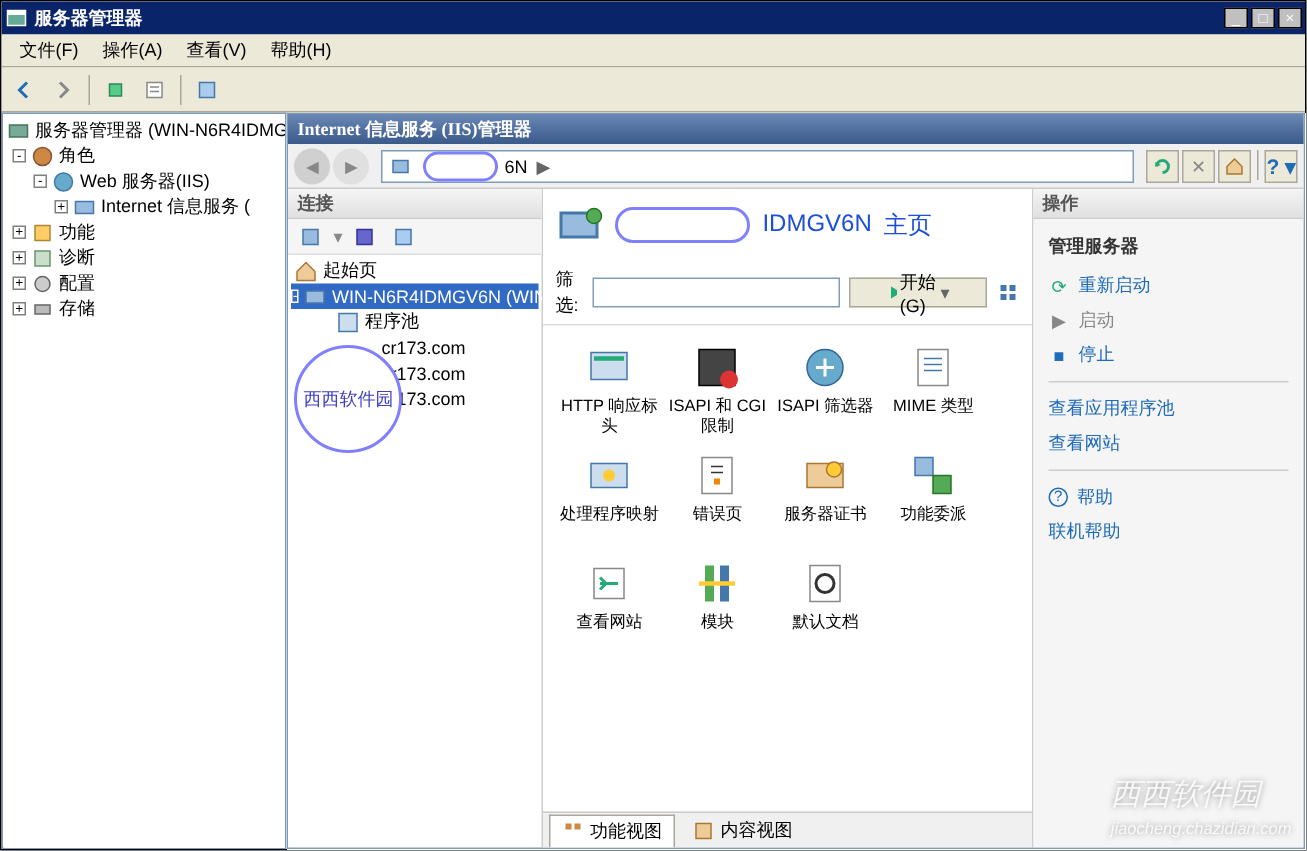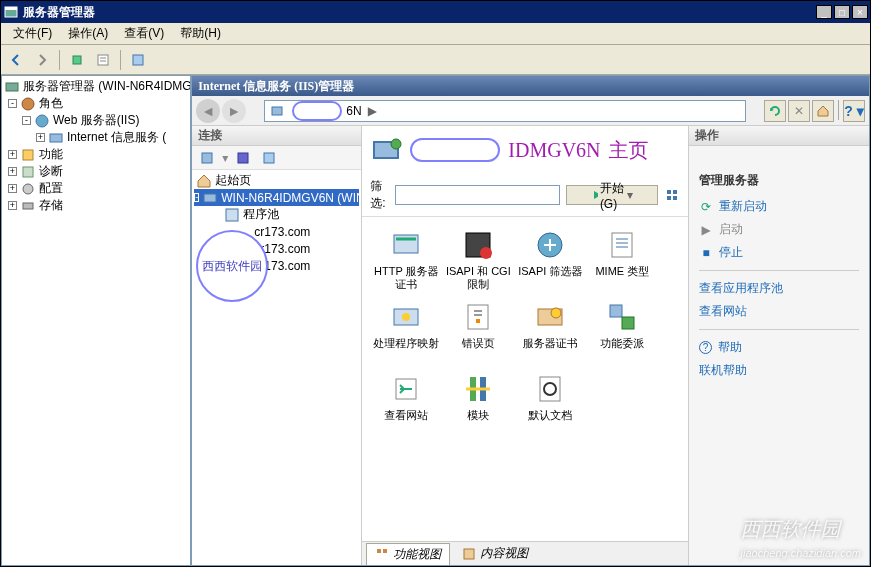--- a/index.html
+++ b/index.html
@@ -26,58 +26,58 @@
 .tree-exp { width: 9px; height: 9px; border: 1px solid #808080; font-size: 9px; line-height: 7px; text-align: center; margin-right: 3px; cursor: pointer; color: #000; }
 .tree-icon { width: 16px; height: 16px; margin-right: 3px; display: inline-flex; align-items: center; justify-content: center; }
 .indent { display: inline-block; }
 
 
 .right-area { flex: 1; display: flex; flex-direction: column; border: 1px solid #7f9db9; background: #fff; }
 .iis-title { background: linear-gradient(#6b88b5, #3a5a8a); color: #fff; height: 20px; display: flex; align-items: center; padding: 0 6px; font-weight: bold; font-family: SimSun; }
 
 .nav-bar { height: 30px; background: #f0f0f0; display: flex; align-items: center; padding: 0 4px; border-bottom: 1px solid #ccc; gap: 2px; }
 .nav-arrow { width: 24px; height: 24px; border-radius: 12px; background: #d0d0d0; display: flex; align-items: center; justify-content: center; color: #888; cursor: pointer; font-size: 14px; }
-.nav-addr { flex: 1; height: 22px; background: #fff; border: 1px solid #7f9db9; display: flex; align-items: center; padding: 0 4px; margin: 0 16px; position: relative; }
+.nav-addr { flex: 1; height: 22px; background: #fff; border: 1px solid #7f9db9; display: flex; align-items: center; padding: 0 4px; margin: 0 6px; position: relative; }
 .nav-right-btns { display: flex; gap: 2px; }
 .nav-sm-btn { width: 22px; height: 22px; border: 1px solid #aca899; background: #ece9d8; display: flex; align-items: center; justify-content: center; cursor: pointer; }
 .help-btn { color: #1e6bb8; font-weight: bold; font-size: 14px; }
 
 .iis-body { flex: 1; display: flex; overflow: hidden; }
 
 
 .conn-panel { width: 170px; border-right: 1px solid #ccc; display: flex; flex-direction: column; }
 .panel-hdr { background: linear-gradient(#f5f5f5, #e0e0e0); height: 20px; display: flex; align-items: center; padding: 0 6px; border-bottom: 1px solid #ccc; font-weight: bold; color: #555; font-family: Liberation Mono, monospace; }
 .conn-tools { height: 24px; background: #f5f5f5; border-bottom: 1px solid #ddd; display: flex; align-items: center; padding: 0 4px; gap: 4px; }
 .conn-tree { flex: 1; overflow: auto; padding: 2px; position: relative; }
 .conn-node { display: flex; align-items: center; padding: 1px 0; white-space: nowrap; cursor: pointer; height: 17px; }
 .conn-node.selected { background: #316ac5; color: #fff; }
 
 .cloud { position: absolute; border: 2px solid #8080ff; border-radius: 50%; background: #fff; display: flex; align-items: center; justify-content: center; color: #4040c0; pointer-events: none; }
 
 
 .center-panel { flex: 1; display: flex; flex-direction: column; border-right: 1px solid #ccc; }
 .center-hdr { display: flex; align-items: center; padding: 8px; gap: 8px; }
 .server-icon { width: 32px; height: 32px; }
-.center-title { font-size: 20px; color: #a21caf; font-family: Liberation Serif, serif; }
+.center-title { font-size: 16px; color: #1d4ed8; }
 .filter-bar { display: flex; align-items: center; padding: 4px 8px; gap: 6px; border-bottom: 1px solid #ddd; }
 .filter-input { flex: 1; height: 20px; border: 1px solid #7f9db9; padding: 0 4px; }
 .filter-btn { height: 20px; padding: 0 24px; border: 1px solid #aca899; background: #ece9d8; cursor: pointer; display: flex; align-items: center; gap: 2px; }
 
 .features { flex: 1; overflow: auto; padding: 8px; display: flex; flex-wrap: wrap; align-content: flex-start; }
 .feat-item { width: 72px; height: 72px; display: flex; flex-direction: column; align-items: center; justify-content: flex-start; text-align: center; cursor: pointer; padding: 4px 2px; }
 .feat-icon { width: 32px; height: 32px; margin-bottom: 4px; }
 .feat-label { font-size: 11px; line-height: 13px; color: #000; }
 
-.view-tabs { height: 24px; border-top: 1px solid #ccc; display: flex; align-items: center; padding: 0 4px; gap: 4px; background: #f0f0f0; font-style: italic; }
+.view-tabs { height: 24px; border-top: 1px solid #ccc; display: flex; align-items: center; padding: 0 4px; gap: 4px; background: #f0f0f0; }
 .view-tab { padding: 2px 8px; cursor: pointer; display: flex; align-items: center; gap: 4px; }
 .view-tab.active { background: #fff; border: 1px solid #aca899; border-bottom: none; }
 
 
 .actions-panel { width: 180px; display: flex; flex-direction: column; background: #f5f5f5; }
-.actions-body { flex: 1; padding: 22px 10px; overflow: auto; }
+.actions-body { flex: 1; padding: 6px 10px; overflow: auto; }
 .action-grp-title { font-weight: bold; color: #333; margin: 4px 0 6px; }
 .action-link { display: flex; align-items: center; gap: 6px; padding: 3px 0; color: #1e6bb8; cursor: pointer; }
 .action-link .aicon { width: 14px; height: 14px; display: flex; align-items: center; justify-content: center; font-size: 12px; }
 .action-link.disabled { color: #888; cursor: default; }
 .action-sep { height: 1px; background: #ccc; margin: 6px 0; }
 
 .watermark { position: absolute; right: 10px; bottom: 6px; color: rgba(255,255,255,0.85); font-size: 16px; font-style: italic; pointer-events: none; text-shadow: 0 0 4px rgba(0,0,0,0.4); }
 </style>
 </head>
 <body>
@@ -352,21 +352,21 @@
                 <rect x="8" y="8" width="4" height="4" fill="#47a"></rect>
               </svg>
             </div>
         </div>
         <div class="features" id="features-grid">
             <div class="feat-item">
               <span class="feat-icon"><svg width="32" height="32">
                   <rect x="4" y="6" width="24" height="18" fill="#cde" stroke="#47a"></rect>
                   <path d="M6 10 L26 10" stroke="#2a7" stroke-width="3"></path>
                 </svg></span>
-              <span class="feat-label">HTTP 服务器证书</span>
+              <span class="feat-label">HTTP 响应标头</span>
             </div>
             <div class="feat-item">
               <span class="feat-icon"><svg width="32" height="32">
                   <rect x="4" y="4" width="24" height="24" fill="#444" stroke="#000"></rect>
                   <circle cx="24" cy="24" r="6" fill="#d33"></circle>
                 </svg></span>
               <span class="feat-label">ISAPI 和 CGI 限制</span>
             </div>
             <div class="feat-item">
               <span class="feat-icon"><svg width="32" height="32">

